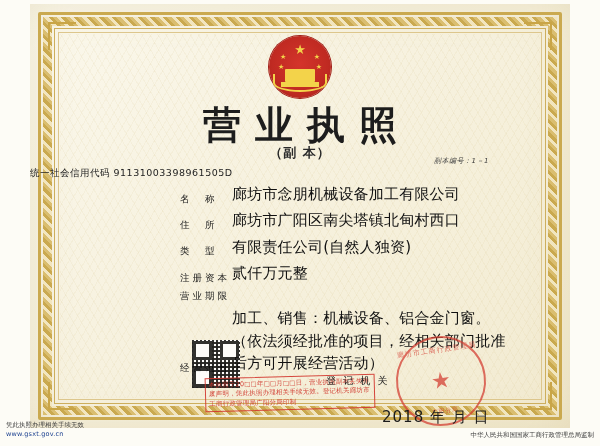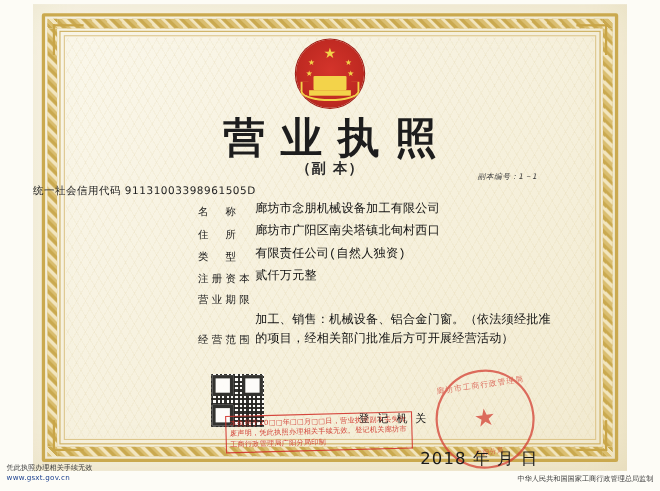--- a/index.html
+++ b/index.html
@@ -196,24 +196,23 @@
   }
   .field-label {
     width: 52px;
     flex: 0 0 52px;
     letter-spacing: 3px;
     color: #1b1b1b;
     font-size: 9.5px;
   }
   .field-value {
     flex: 1;
-    font-size: 11px;
+    font-size: 15px;
     color: #111;
     letter-spacing: 0.2px;
-    font-family: Liberation Mono, monospace;
   }
   .field-value.multi {
     line-height: 1.5;
   }
 
   
   .qr {
     position: absolute;
     left: 162px;
     top: 336px;

